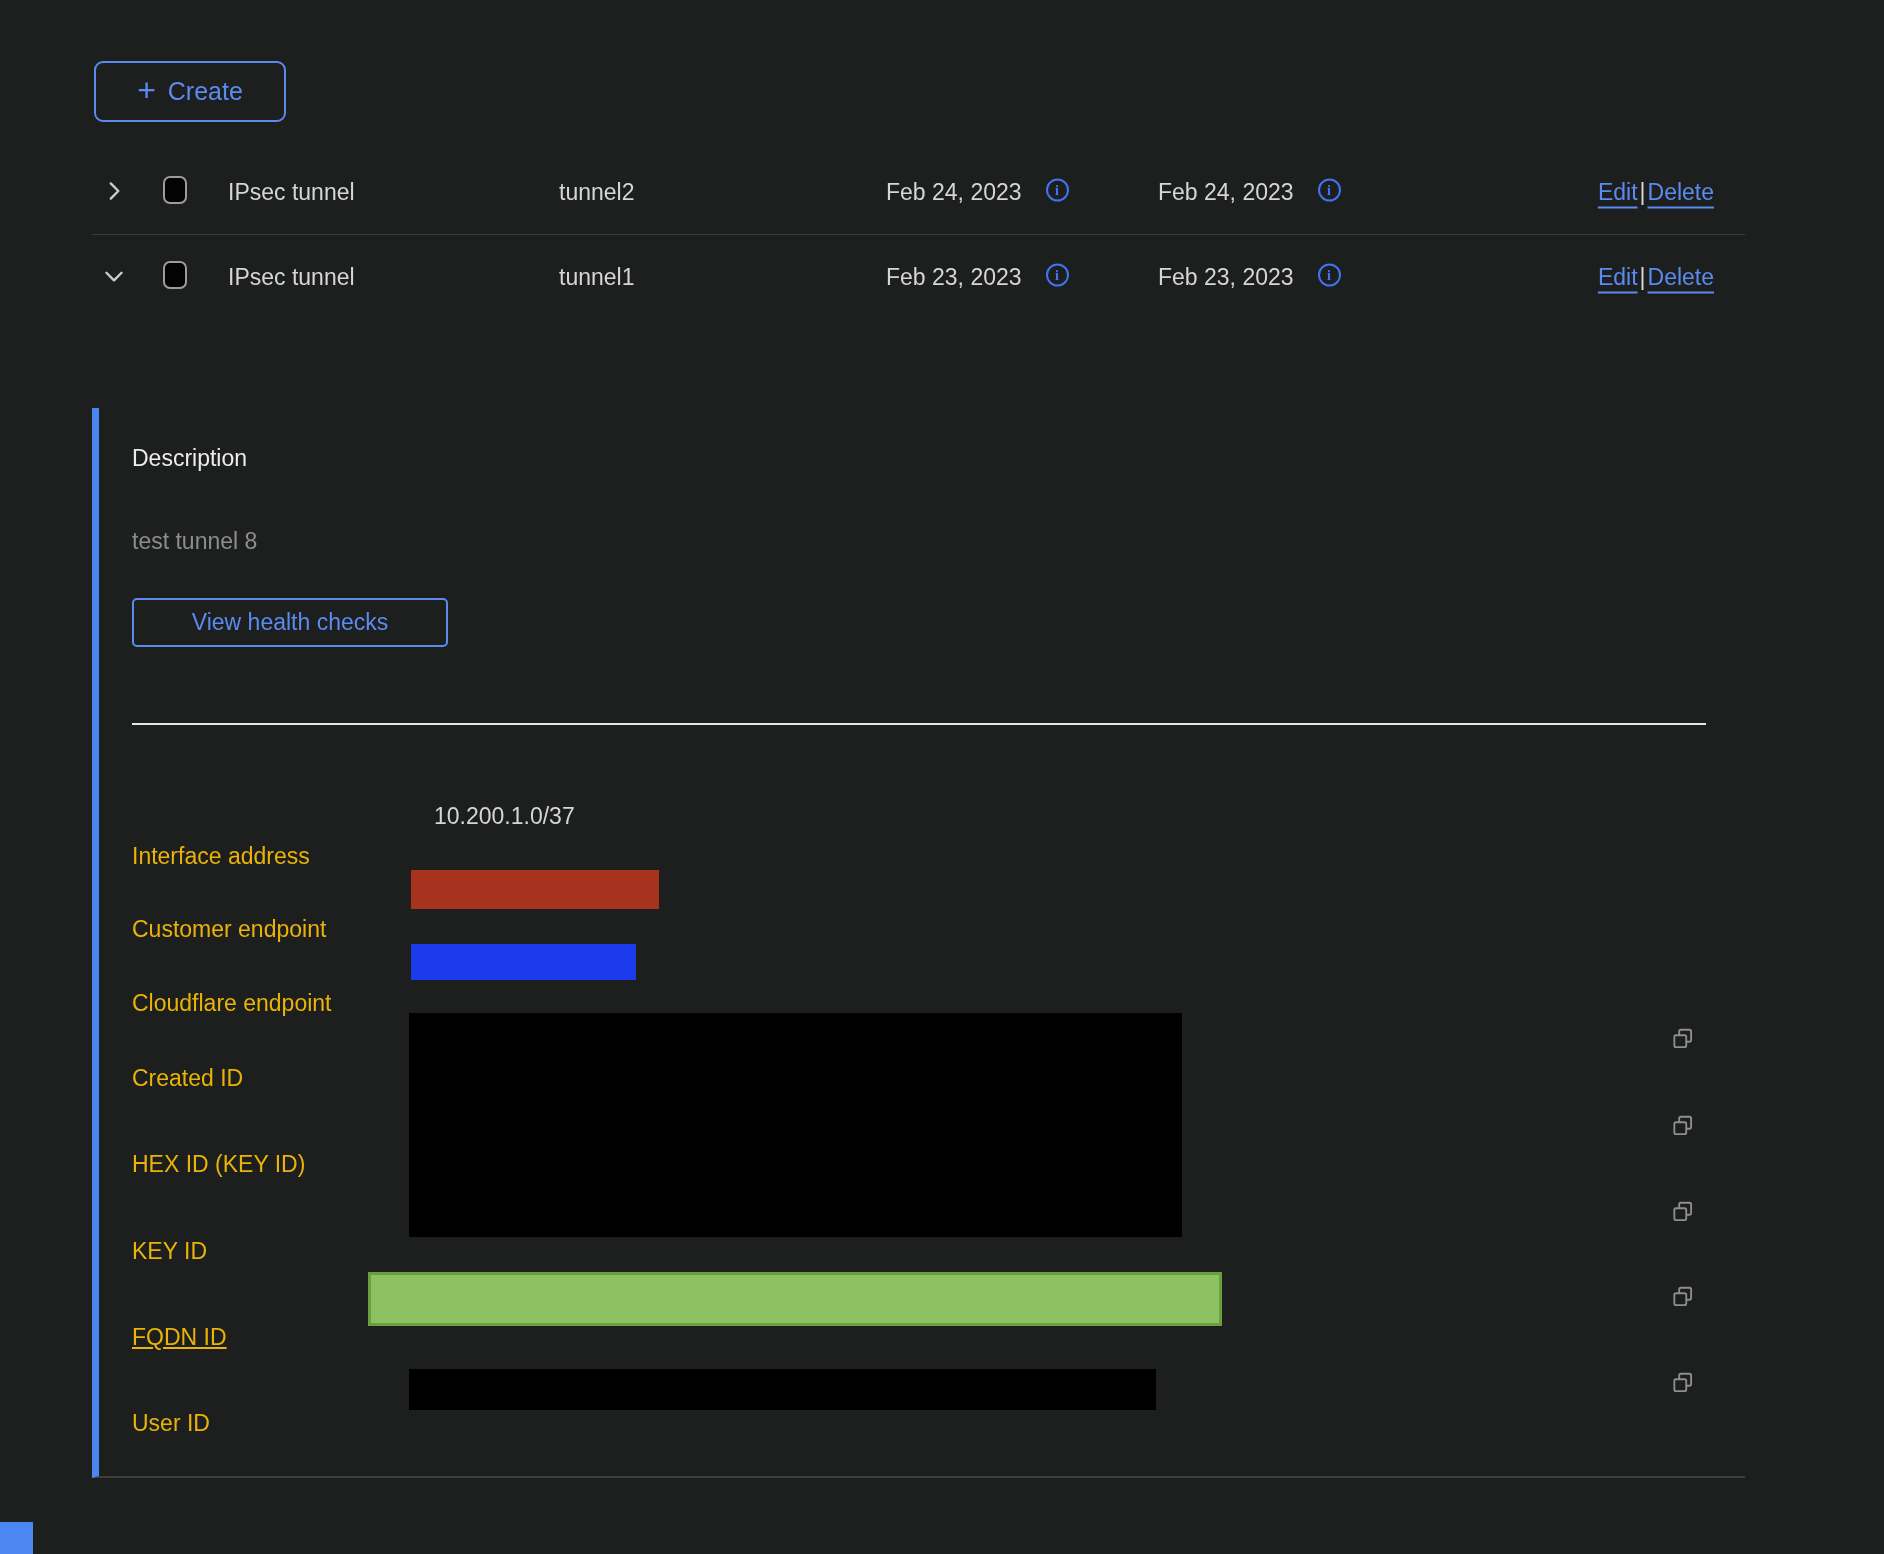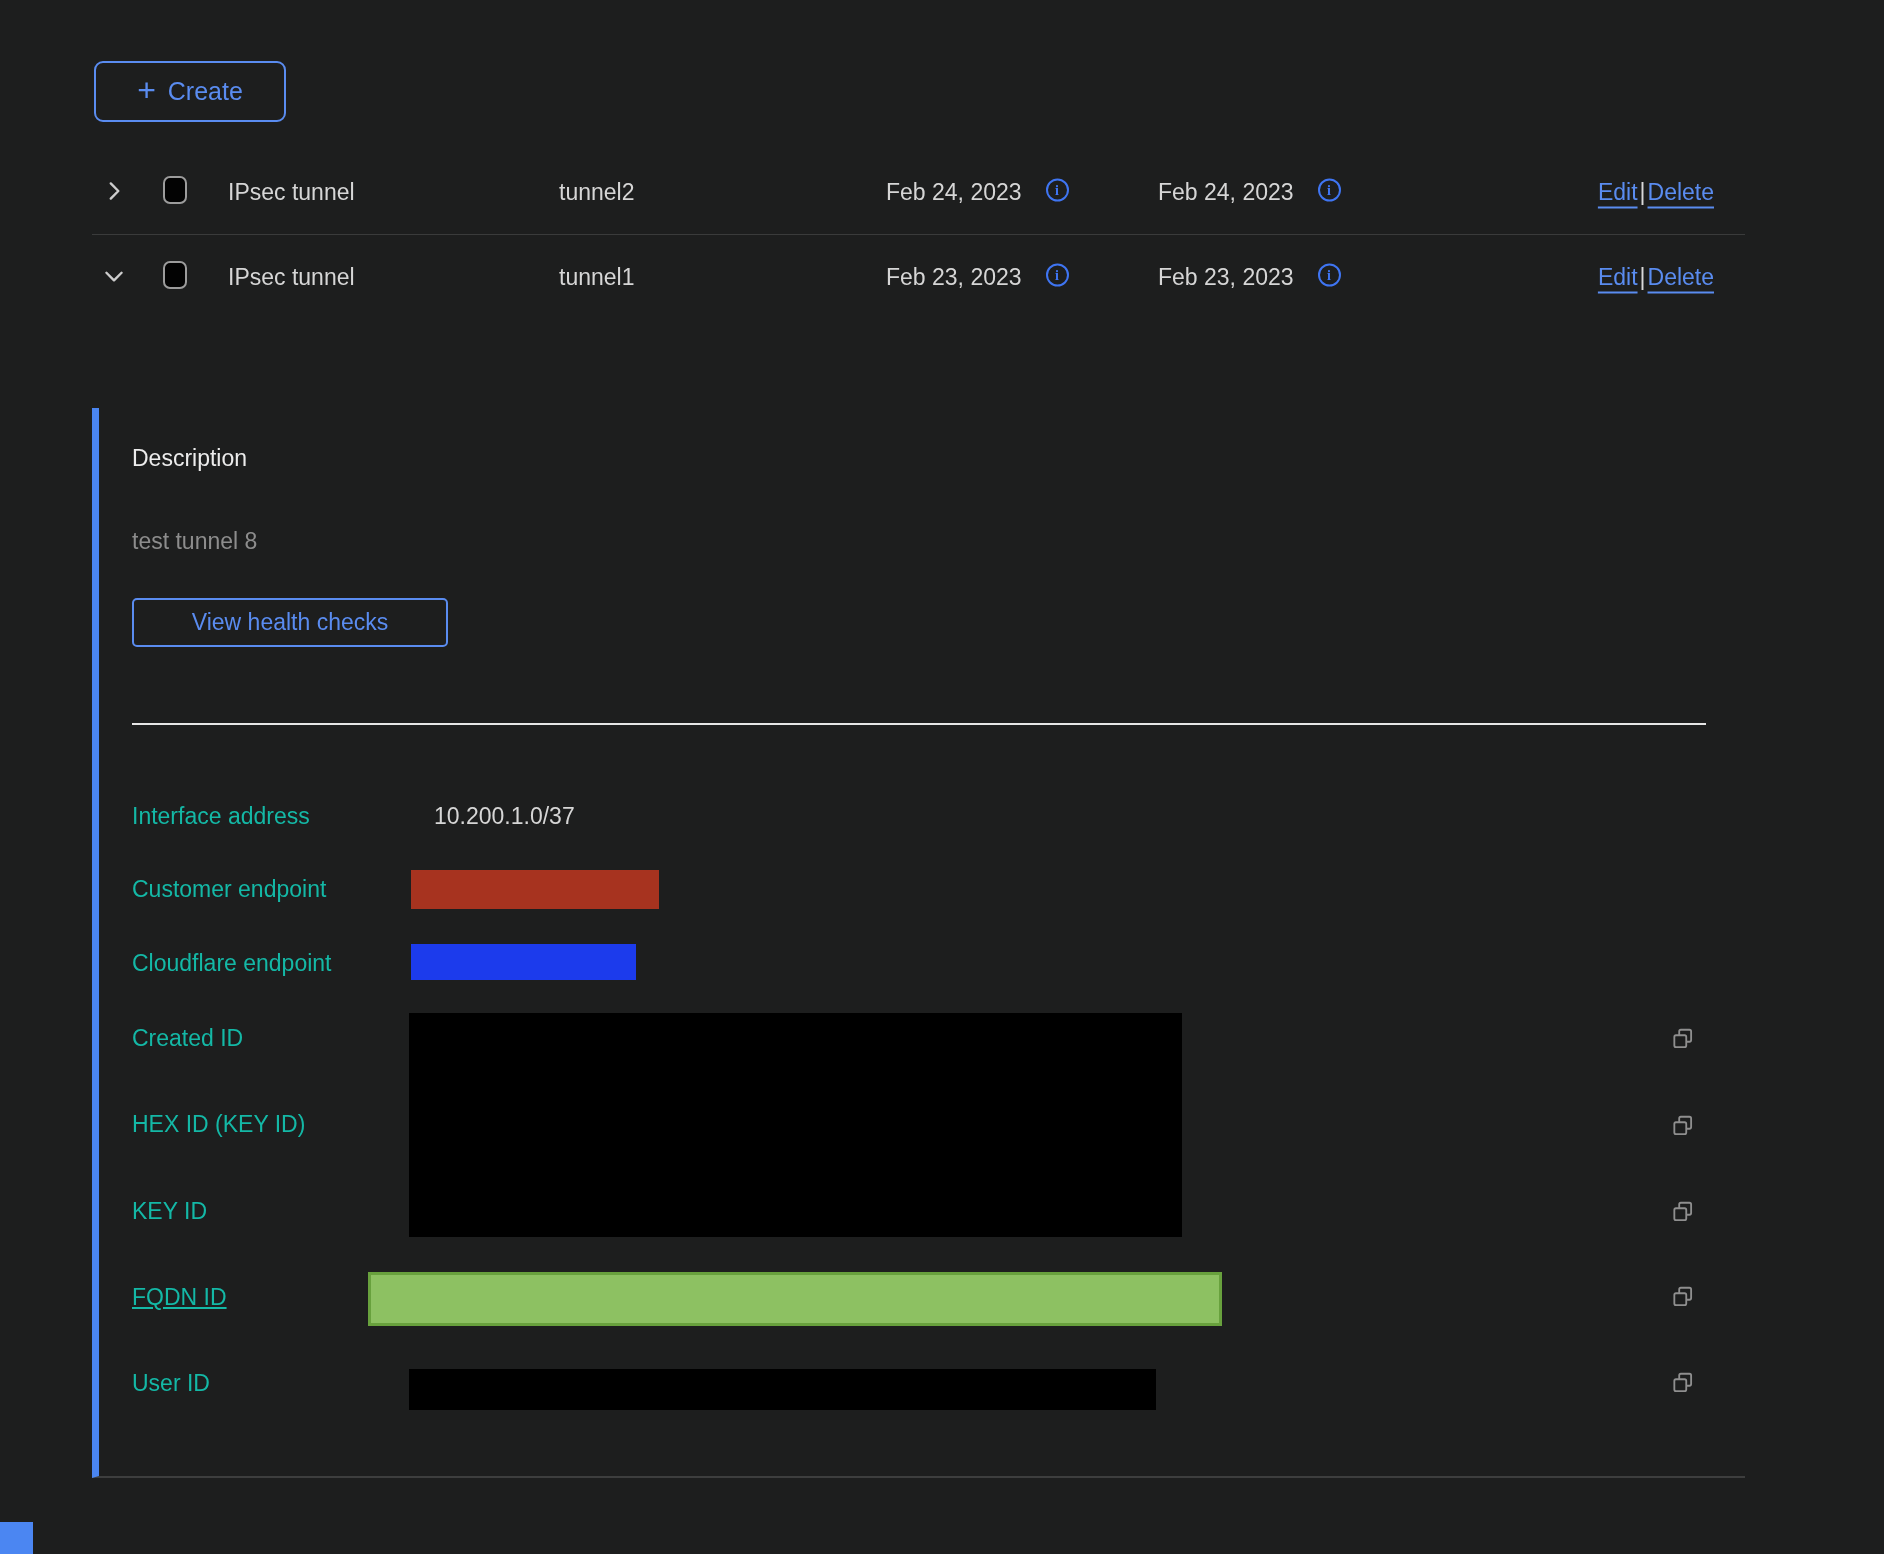--- a/index.html
+++ b/index.html
@@ -63,21 +63,21 @@
   .panel .abs{position:absolute;white-space:nowrap;}
   .desc-label{left:33px;top:37px;font-size:23px;color:#ececec;}
   .desc-value{left:33px;top:120px;font-size:23px;color:#8d8d8d;}
   .health-btn{
     left:33px;top:190px;width:316px;height:49px;background:transparent;
     border:2px solid #5a8cf0;border-radius:5px;color:#5a8cf0;font-size:23px;
     display:flex;align-items:center;justify-content:center;font-family:inherit;cursor:pointer;
     box-sizing:border-box;
   }
   .divider-light{left:33px;top:315px;width:1574px;height:2px;background:#e6e6e6;}
-  .field-label{left:33px;font-size:23px;color:#14b8a6;line-height:30px;}
+  .field-label{left:33px;font-size:23px;color:#eab308;line-height:30px;margin-top:40px;}
   .field-value{left:335px;font-size:23px;color:#d6d6d6;line-height:30px;}
 
   .redact{position:absolute;}
   .redact-red{left:312px;top:462px;width:248px;height:39px;background:#a7331f;}
   .redact-blue{left:312px;top:536px;width:225px;height:36px;background:#1c3bec;}
   .redact-black-lg{left:310px;top:605px;width:773px;height:224px;background:#000000;}
   .redact-green{left:269px;top:864px;width:854px;height:54px;background:#8dc162;border:3px solid #68a13d;box-sizing:border-box;}
   .redact-black-sm{left:310px;top:961px;width:747px;height:41px;background:#000000;}
 
   .copy-btn{left:1571px;width:26px;height:26px;cursor:pointer;}

